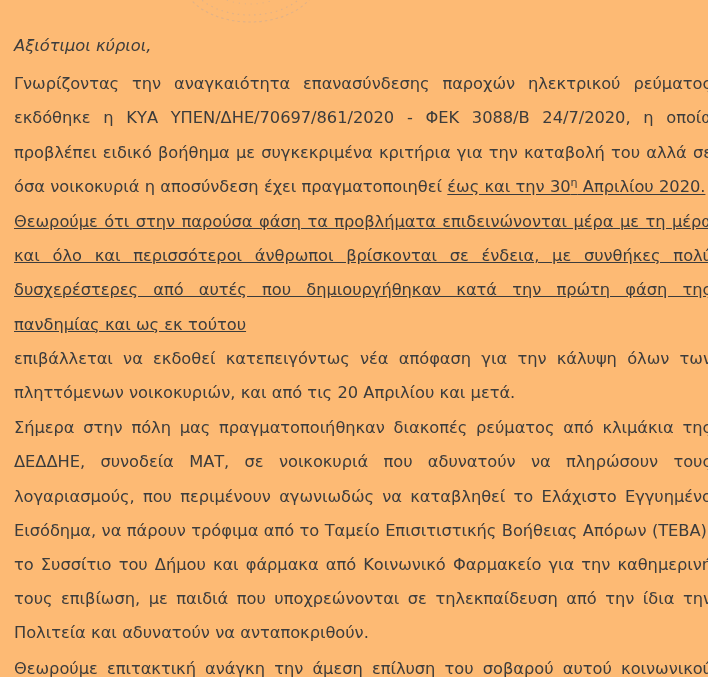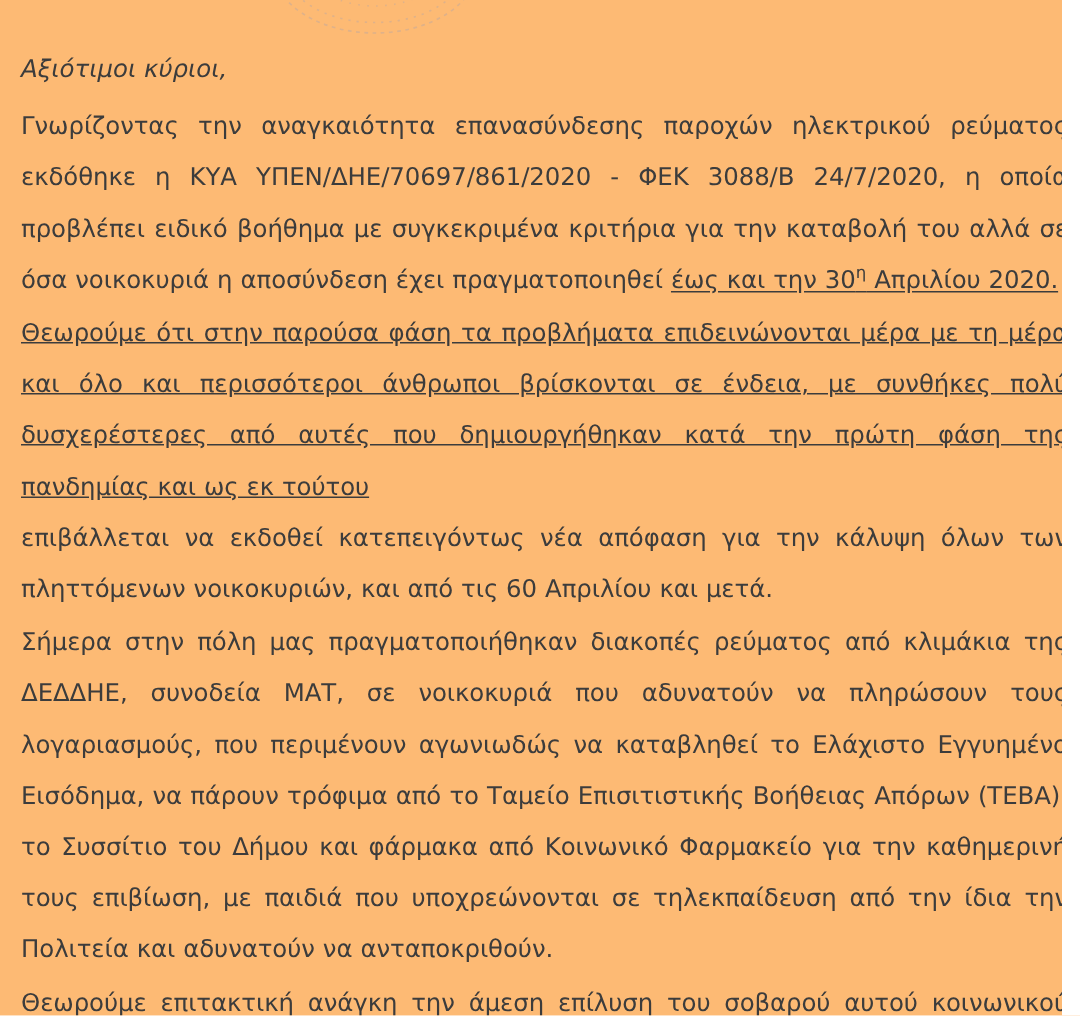--- a/index.html
+++ b/index.html
@@ -114,20 +114,20 @@
   </div>
 
   <div id="letter">
 
     <p class="salutation">Αξιότιμοι κύριοι,</p>
 
     <p class="para p-gnorizontas"><span>Γνωρίζοντας την αναγκαιότητα επανασύνδεσης παροχών ηλεκτρικού ρεύματος εκδόθηκε η ΚΥΑ ΥΠΕΝ/ΔΗΕ/70697/861/2020 - ΦΕΚ 3088/Β 24/7/2020, η οποία προβλέπει ειδικό βοήθημα με συγκεκριμένα κριτήρια για την καταβολή του αλλά σε όσα νοικοκυριά η αποσύνδεση έχει πραγματοποιηθεί </span><u class="date-underline"><span>έως και την 30</span><sup class="ordinal">η</sup><span> Απριλίου 2020.</span></u></p>
 
     <p class="para p-theoroume1">Θεωρούμε ότι στην παρούσα φάση  τα προβλήματα επιδεινώνονται μέρα με τη μέρα και όλο και περισσότεροι άνθρωποι βρίσκονται σε ένδεια, με συνθήκες πολύ  δυσχερέστερες από αυτές που δημιουργήθηκαν κατά την πρώτη φάση της πανδημίας και ως εκ τούτου</p>
 
-    <p class="para p-epivalletai">επιβάλλεται να εκδοθεί κατεπειγόντως νέα απόφαση για την κάλυψη όλων των πληττόμενων νοικοκυριών,  και από τις 60 Απριλίου και μετά.</p>
+    <p class="para p-epivalletai">επιβάλλεται να εκδοθεί κατεπειγόντως νέα απόφαση για την κάλυψη όλων των πληττόμενων νοικοκυριών,  και από τις 20 Απριλίου και μετά.</p>
 
     <p class="para p-simera">Σήμερα στην πόλη μας πραγματοποιήθηκαν διακοπές ρεύματος από κλιμάκια της ΔΕΔΔΗΕ, συνοδεία  ΜΑΤ, σε νοικοκυριά που αδυνατούν να πληρώσουν τους λογαριασμούς, που περιμένουν αγωνιωδώς να καταβληθεί το  Ελάχιστο Εγγυημένο Εισόδημα, να πάρουν τρόφιμα από το  Ταμείο Επισιτιστικής Βοήθειας Απόρων (ΤΕΒΑ), το  Συσσίτιο του Δήμου και φάρμακα από  Κοινωνικό Φαρμακείο για την καθημερινή τους επιβίωση, με παιδιά που υποχρεώνονται σε τηλεκπαίδευση από την ίδια την Πολιτεία και αδυνατούν να ανταποκριθούν.</p>
 
     <p class="para p-theoroume2">Θεωρούμε επιτακτική ανάγκη την άμεση επίλυση του σοβαρού αυτού κοινωνικού θέματος και συγκεκριμένα χωρίς καθυστέρηση, παρακαλώ να εκδώσετε νέα ΚΥΑ για να καλύπτει και</p>
 
   </div>
 </div>
 
 </body></html>

